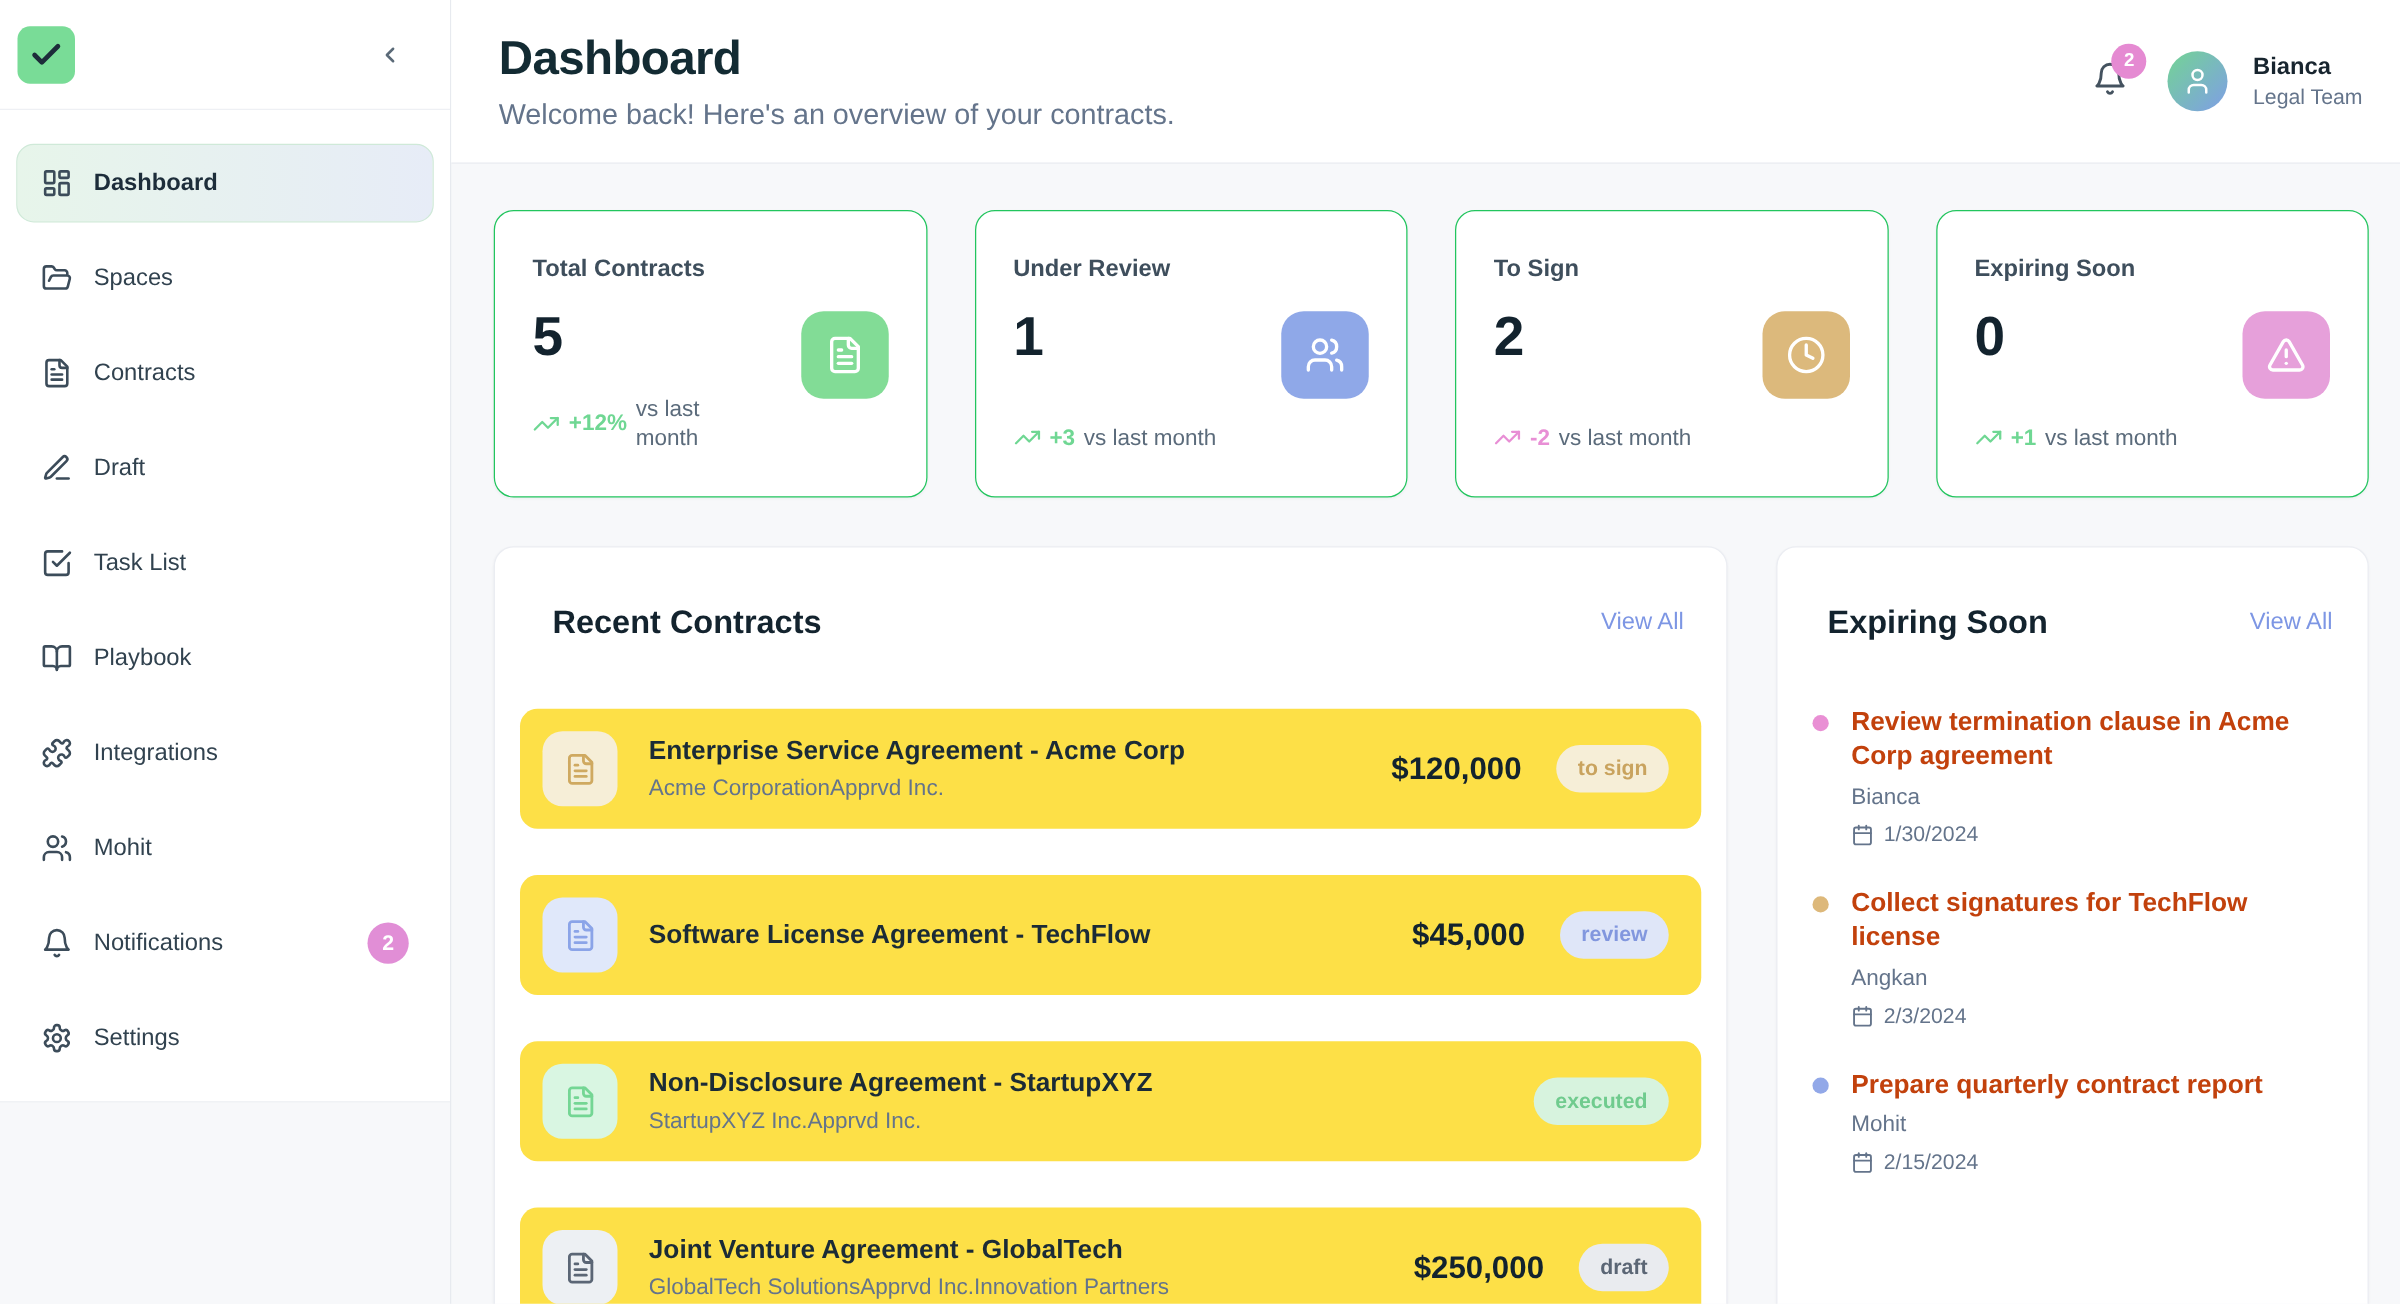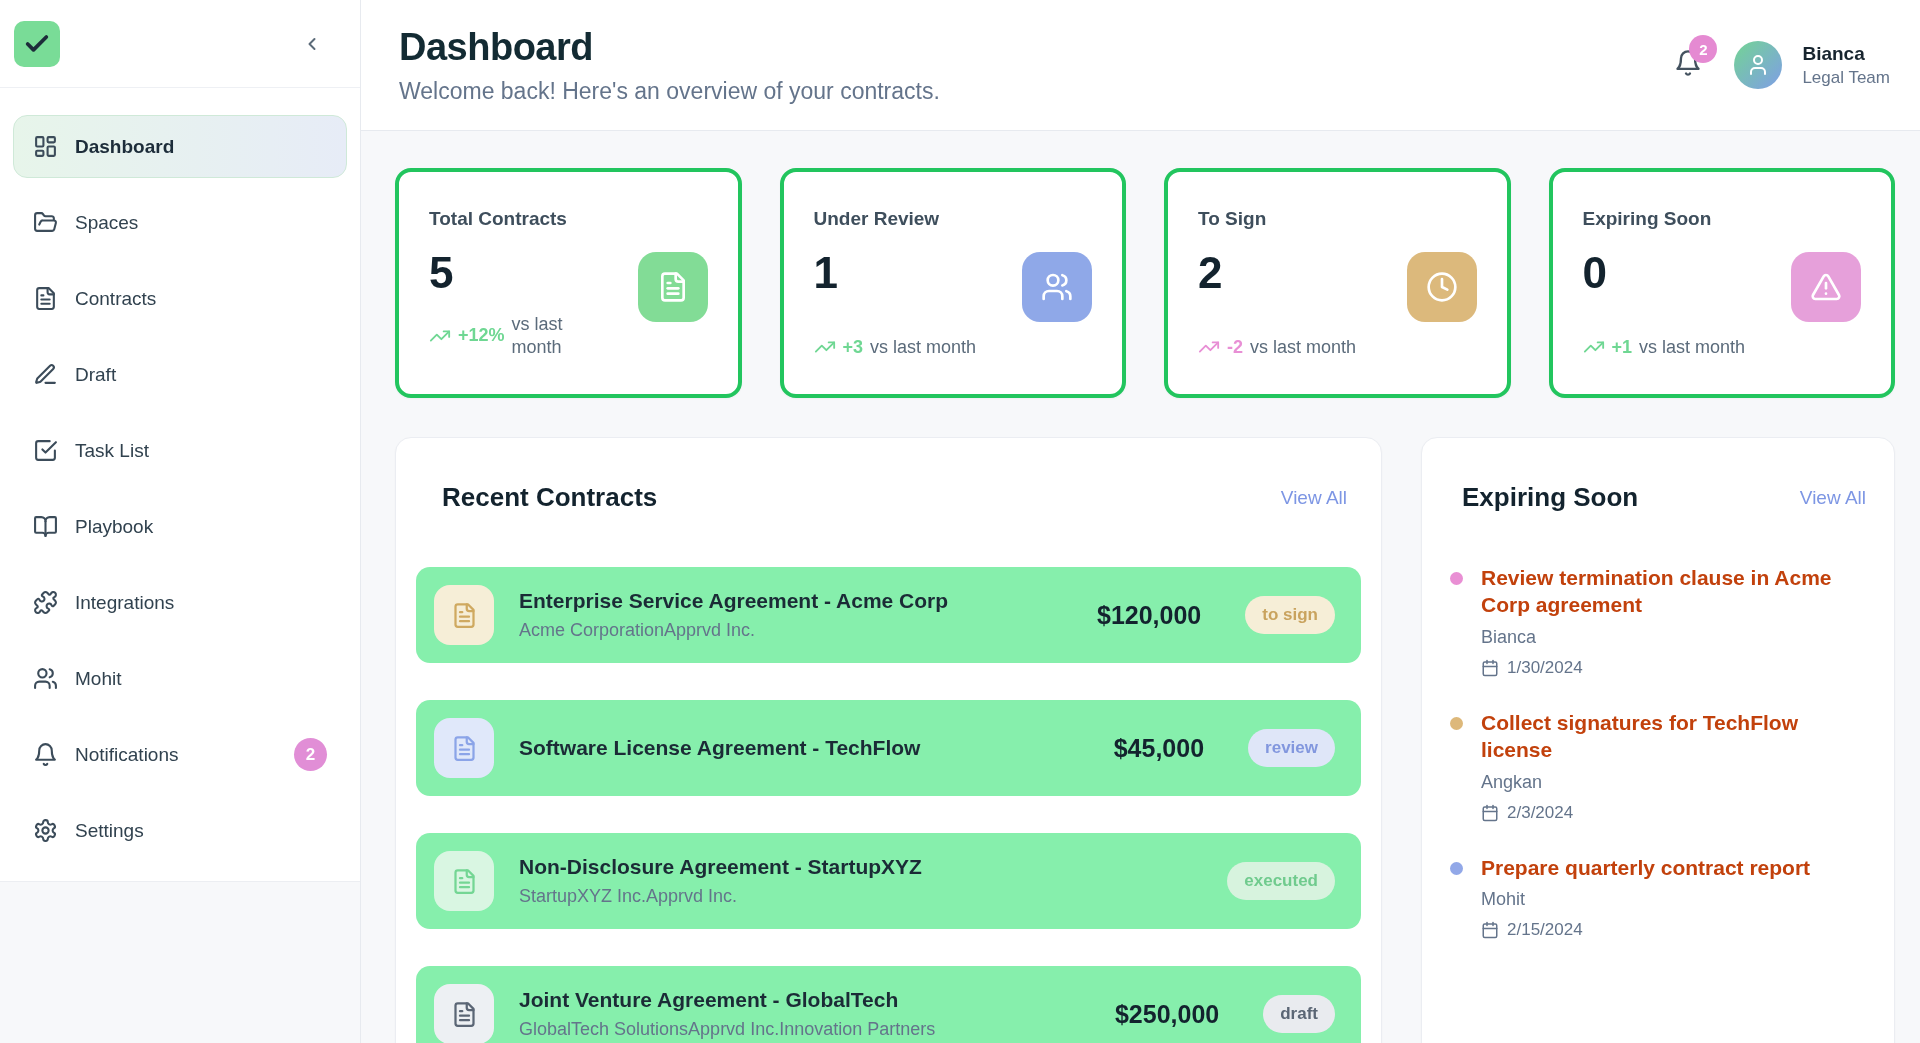--- a/index.html
+++ b/index.html
@@ -44,21 +44,21 @@
   .avatar { width: 48px; height: 48px; border-radius: 50%; background: linear-gradient(135deg, #73d494, #7f9ee6);
     display: flex; align-items: center; justify-content: center; color: #fff; cursor: pointer; }
   .avatar .icon svg { width: 24px; height: 24px; }
   .user-name { font-size: 19px; font-weight: 700; color: #18252f; }
   .user-role { font-size: 17px; color: #64748b; margin-top: 3px; }
 
   
   .content { position: absolute; left: 361px; top: 132px; width: 1559px; height: 911px; padding: 36px 25px 0 34px; overflow: hidden; }
 
   .stats { display: flex; gap: 38px; }
-  .stat-card { flex: 1; height: 230px; background: #fff; border: 4px solid #22c55e; border-radius: 16px; padding: 36px 30px;
+  .stat-card { flex: 1; height: 230px; background: #fff; border: 1px solid #22c55e; border-radius: 16px; padding: 36px 30px;
     position: relative; box-shadow: 0 1px 2px rgba(15,23,42,.04); }
   .stat-label { font-size: 19px; font-weight: 600; color: #3e4e5c; }
   .stat-value { font-size: 44px; font-weight: 800; color: #13232e; margin-top: 18px; }
   .stat-trend { position: absolute; left: 30px; bottom: 36px; display: flex; align-items: center; gap: 7px; font-size: 18px; color: #64748b; }
   .stat-trend .icon svg { width: 22px; height: 22px; }
   .delta { font-weight: 700; }
   .t-green { color: #6fd793; } .t-pink { color: #e88fd5; }
   .vs { color: #5b6b7b; white-space: nowrap; }
   .stats .stat-card:first-child .vs { width: 82px; white-space: normal; line-height: 1.25; }
   .stat-icon { position: absolute; top: 80px; right: 30px; width: 70px; height: 70px; border-radius: 18px;
@@ -69,30 +69,30 @@
   .panels { display: flex; gap: 39px; margin-top: 39px; }
   .panel { background: #fff; border: 1px solid #ebedf2; border-radius: 16px; height: 700px; box-shadow: 0 1px 2px rgba(15,23,42,.04); }
   .panel.recent { width: 987px; padding: 32px 20px; }
   .panel.expiring { flex: 1; padding: 32px 28px; }
   .panel-head { display: flex; align-items: center; justify-content: space-between; padding: 0 14px; }
   .panel.expiring .panel-head { padding: 0; }
   h2 { margin: 12px; font-size: 26px; font-weight: 800; color: #13232e; }
   .view-all { font-size: 19px; color: #7d96e4; font-weight: 500; cursor: pointer; text-decoration: none; }
 
   #contract-rows { margin-top: 42px; }
-  .contract-row { display: flex; align-items: center; height: 96px; background: #86efac; border-radius: 14px;
+  .contract-row { display: flex; align-items: center; height: 96px; background: #fde047; border-radius: 14px;
     padding: 0 26px 0 18px; margin-bottom: 37px; cursor: pointer; }
   .row-icon { width: 60px; height: 60px; border-radius: 16px; display: flex; align-items: center; justify-content: center; }
   .row-icon .icon svg { width: 27px; height: 27px; }
   .ri-tan { background: #f6eed7; color: #cfa960; } .ri-blue { background: #e0e8fa; color: #8ba4e8; }
   .ri-green { background: #d9f6e2; color: #74d694; } .ri-gray { background: #edf0f3; color: #5b6675; }
   .row-main { margin-left: 25px; }
   .row-title { font-size: 21px; font-weight: 700; color: #1b2b36; }
   .row-sub { font-size: 18px; color: #64748b; margin-top: 7px; }
-  .row-right { margin-left: auto; display: flex; align-items: center; gap: 44px; }
+  .row-right { margin-left: auto; display: flex; align-items: center; gap: 28px; }
   .row-value { font-size: 25px; font-weight: 700; color: #13232e; }
   .row-value:empty { display: none; }
   .badge { font-size: 17px; font-weight: 600; padding: 9px 17px; border-radius: 999px; white-space: nowrap; }
   .badge-tan { background: #f6eed7; color: #c9a35e; } .badge-blue { background: #dfe6f8; color: #8297de; }
   .badge-green { background: #d7f3de; color: #70cb8e; } .badge-gray { background: #e9ebef; color: #5b6675; }
 
   #expiring-items { margin-top: 40px; }
   .exp-item { display: flex; margin-bottom: 32px; cursor: pointer; }
   .dot { width: 13px; height: 13px; border-radius: 50%; margin: 7px 18px 0 0; flex: none; }
   .dot-pink { background: #e98fd4; } .dot-tan { background: #ddb87a; } .dot-blue { background: #92a8e8; }

